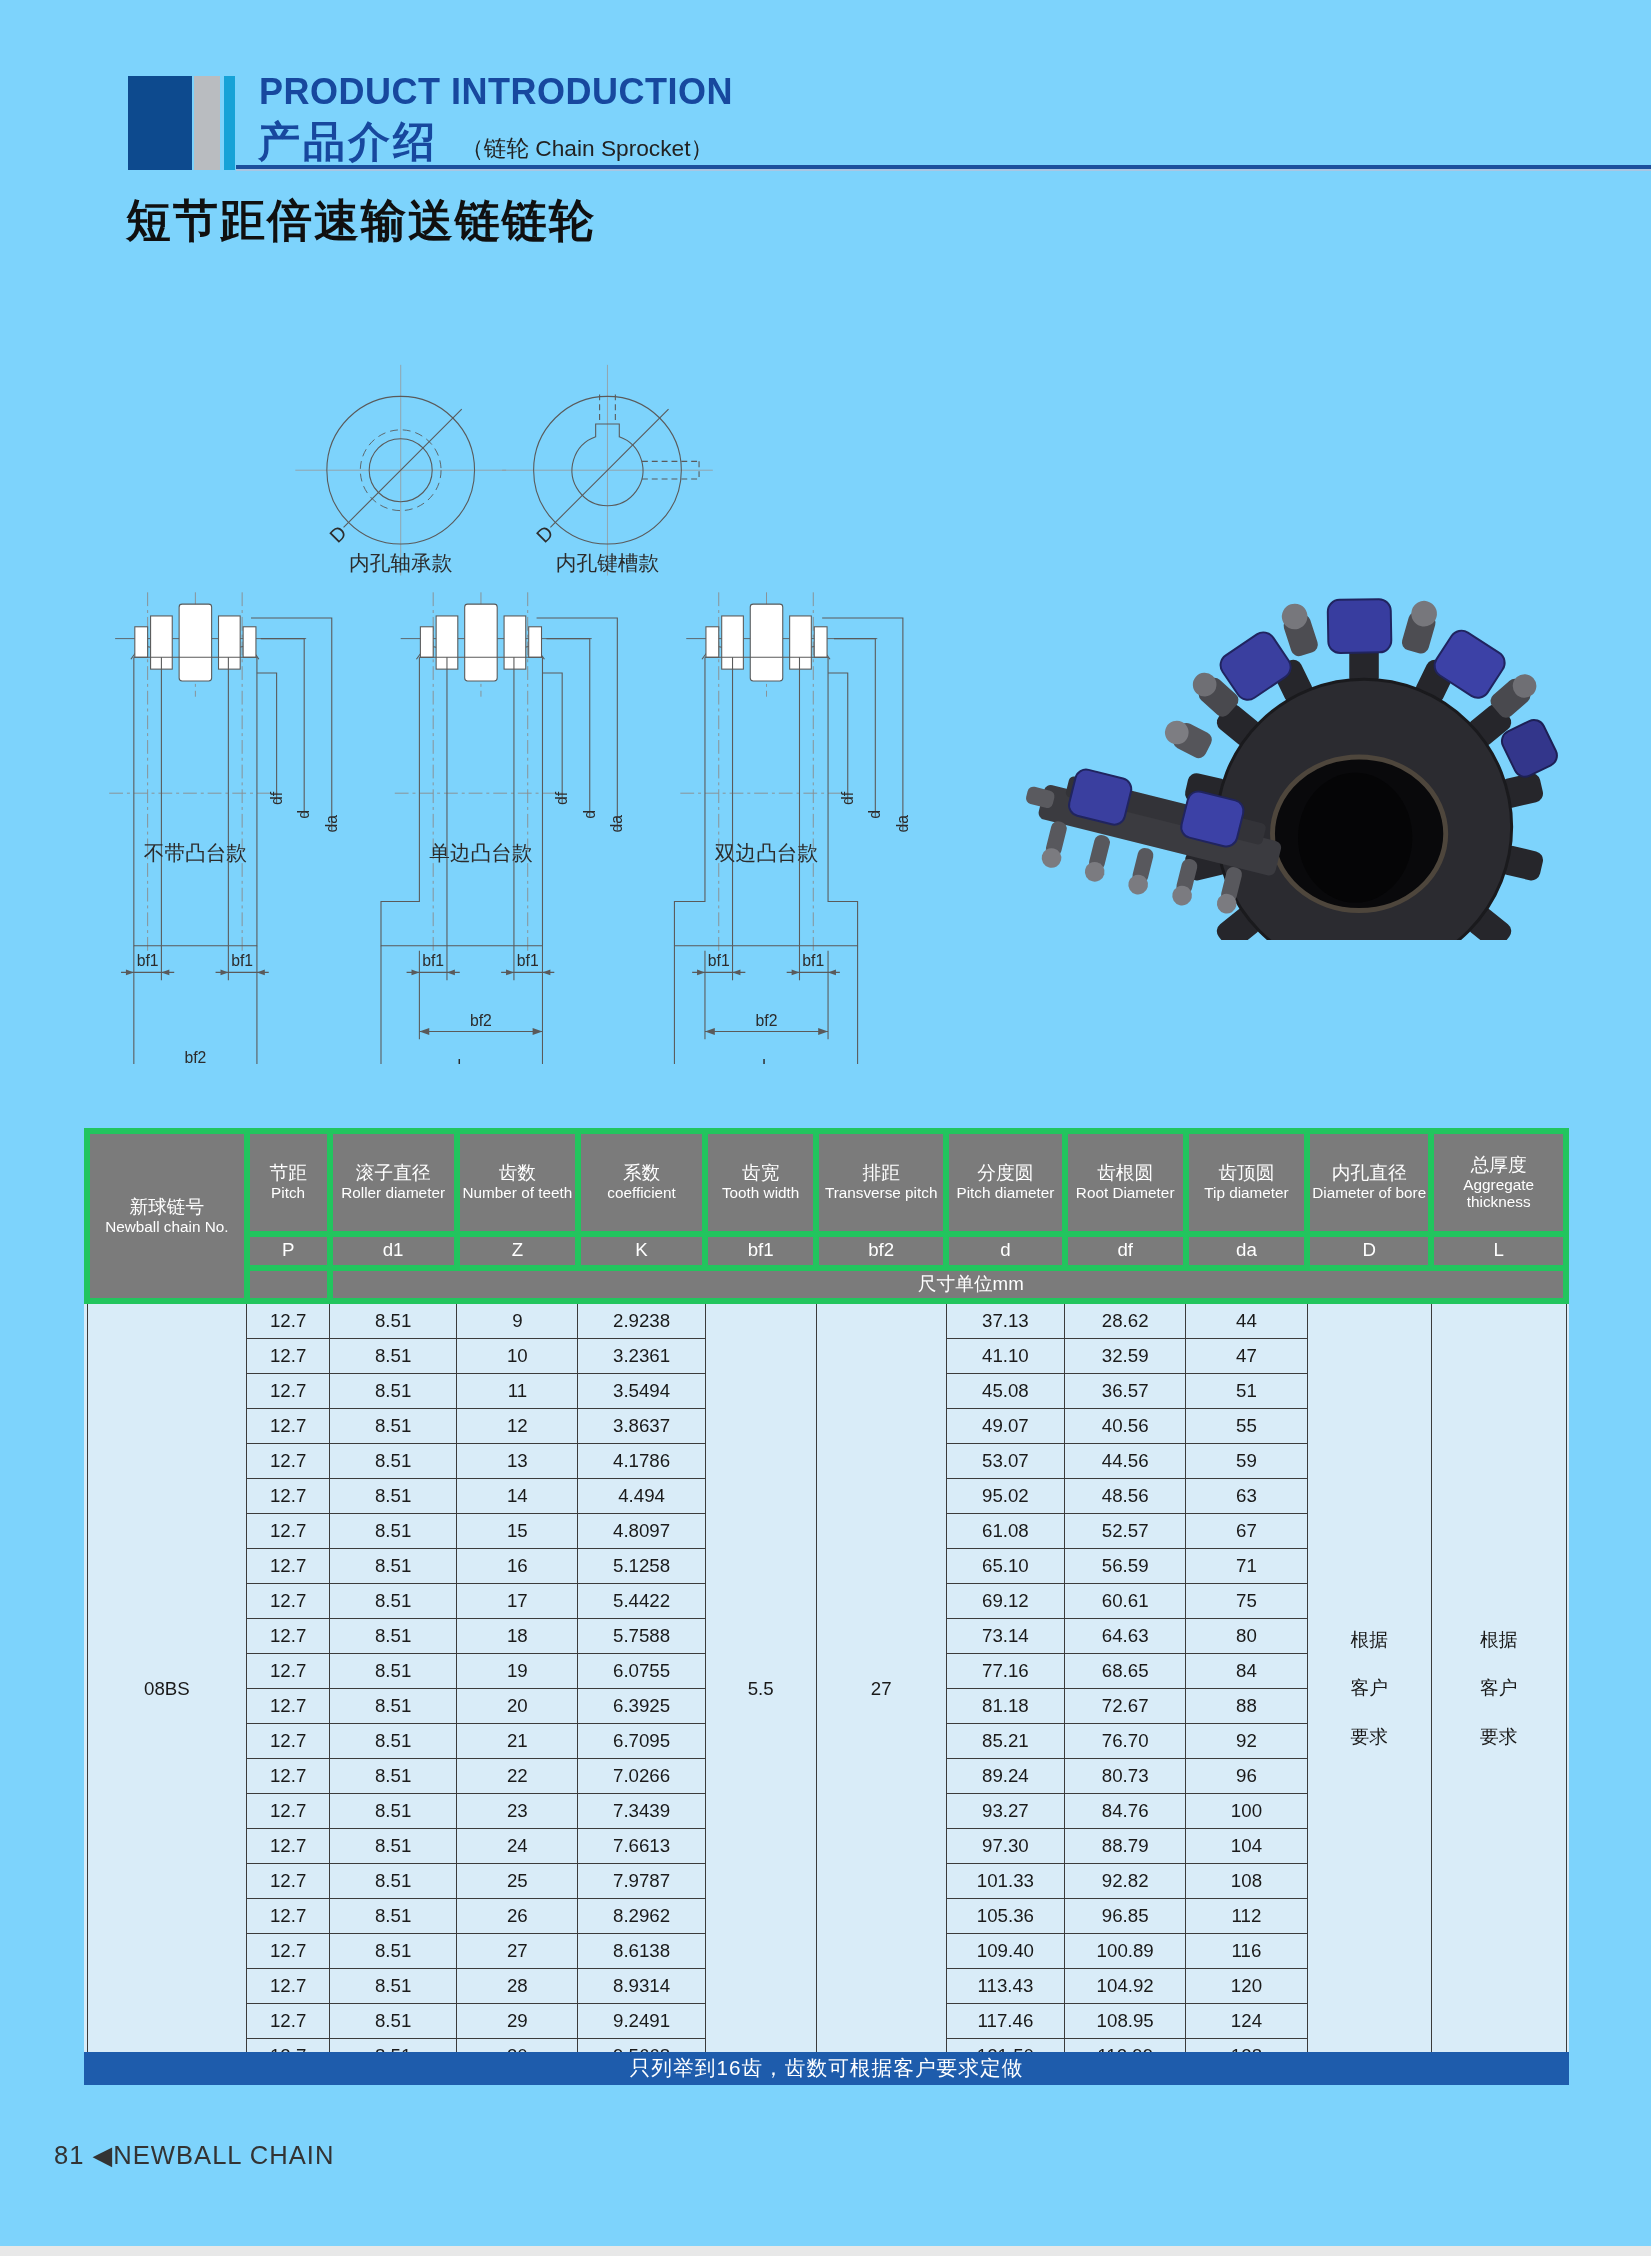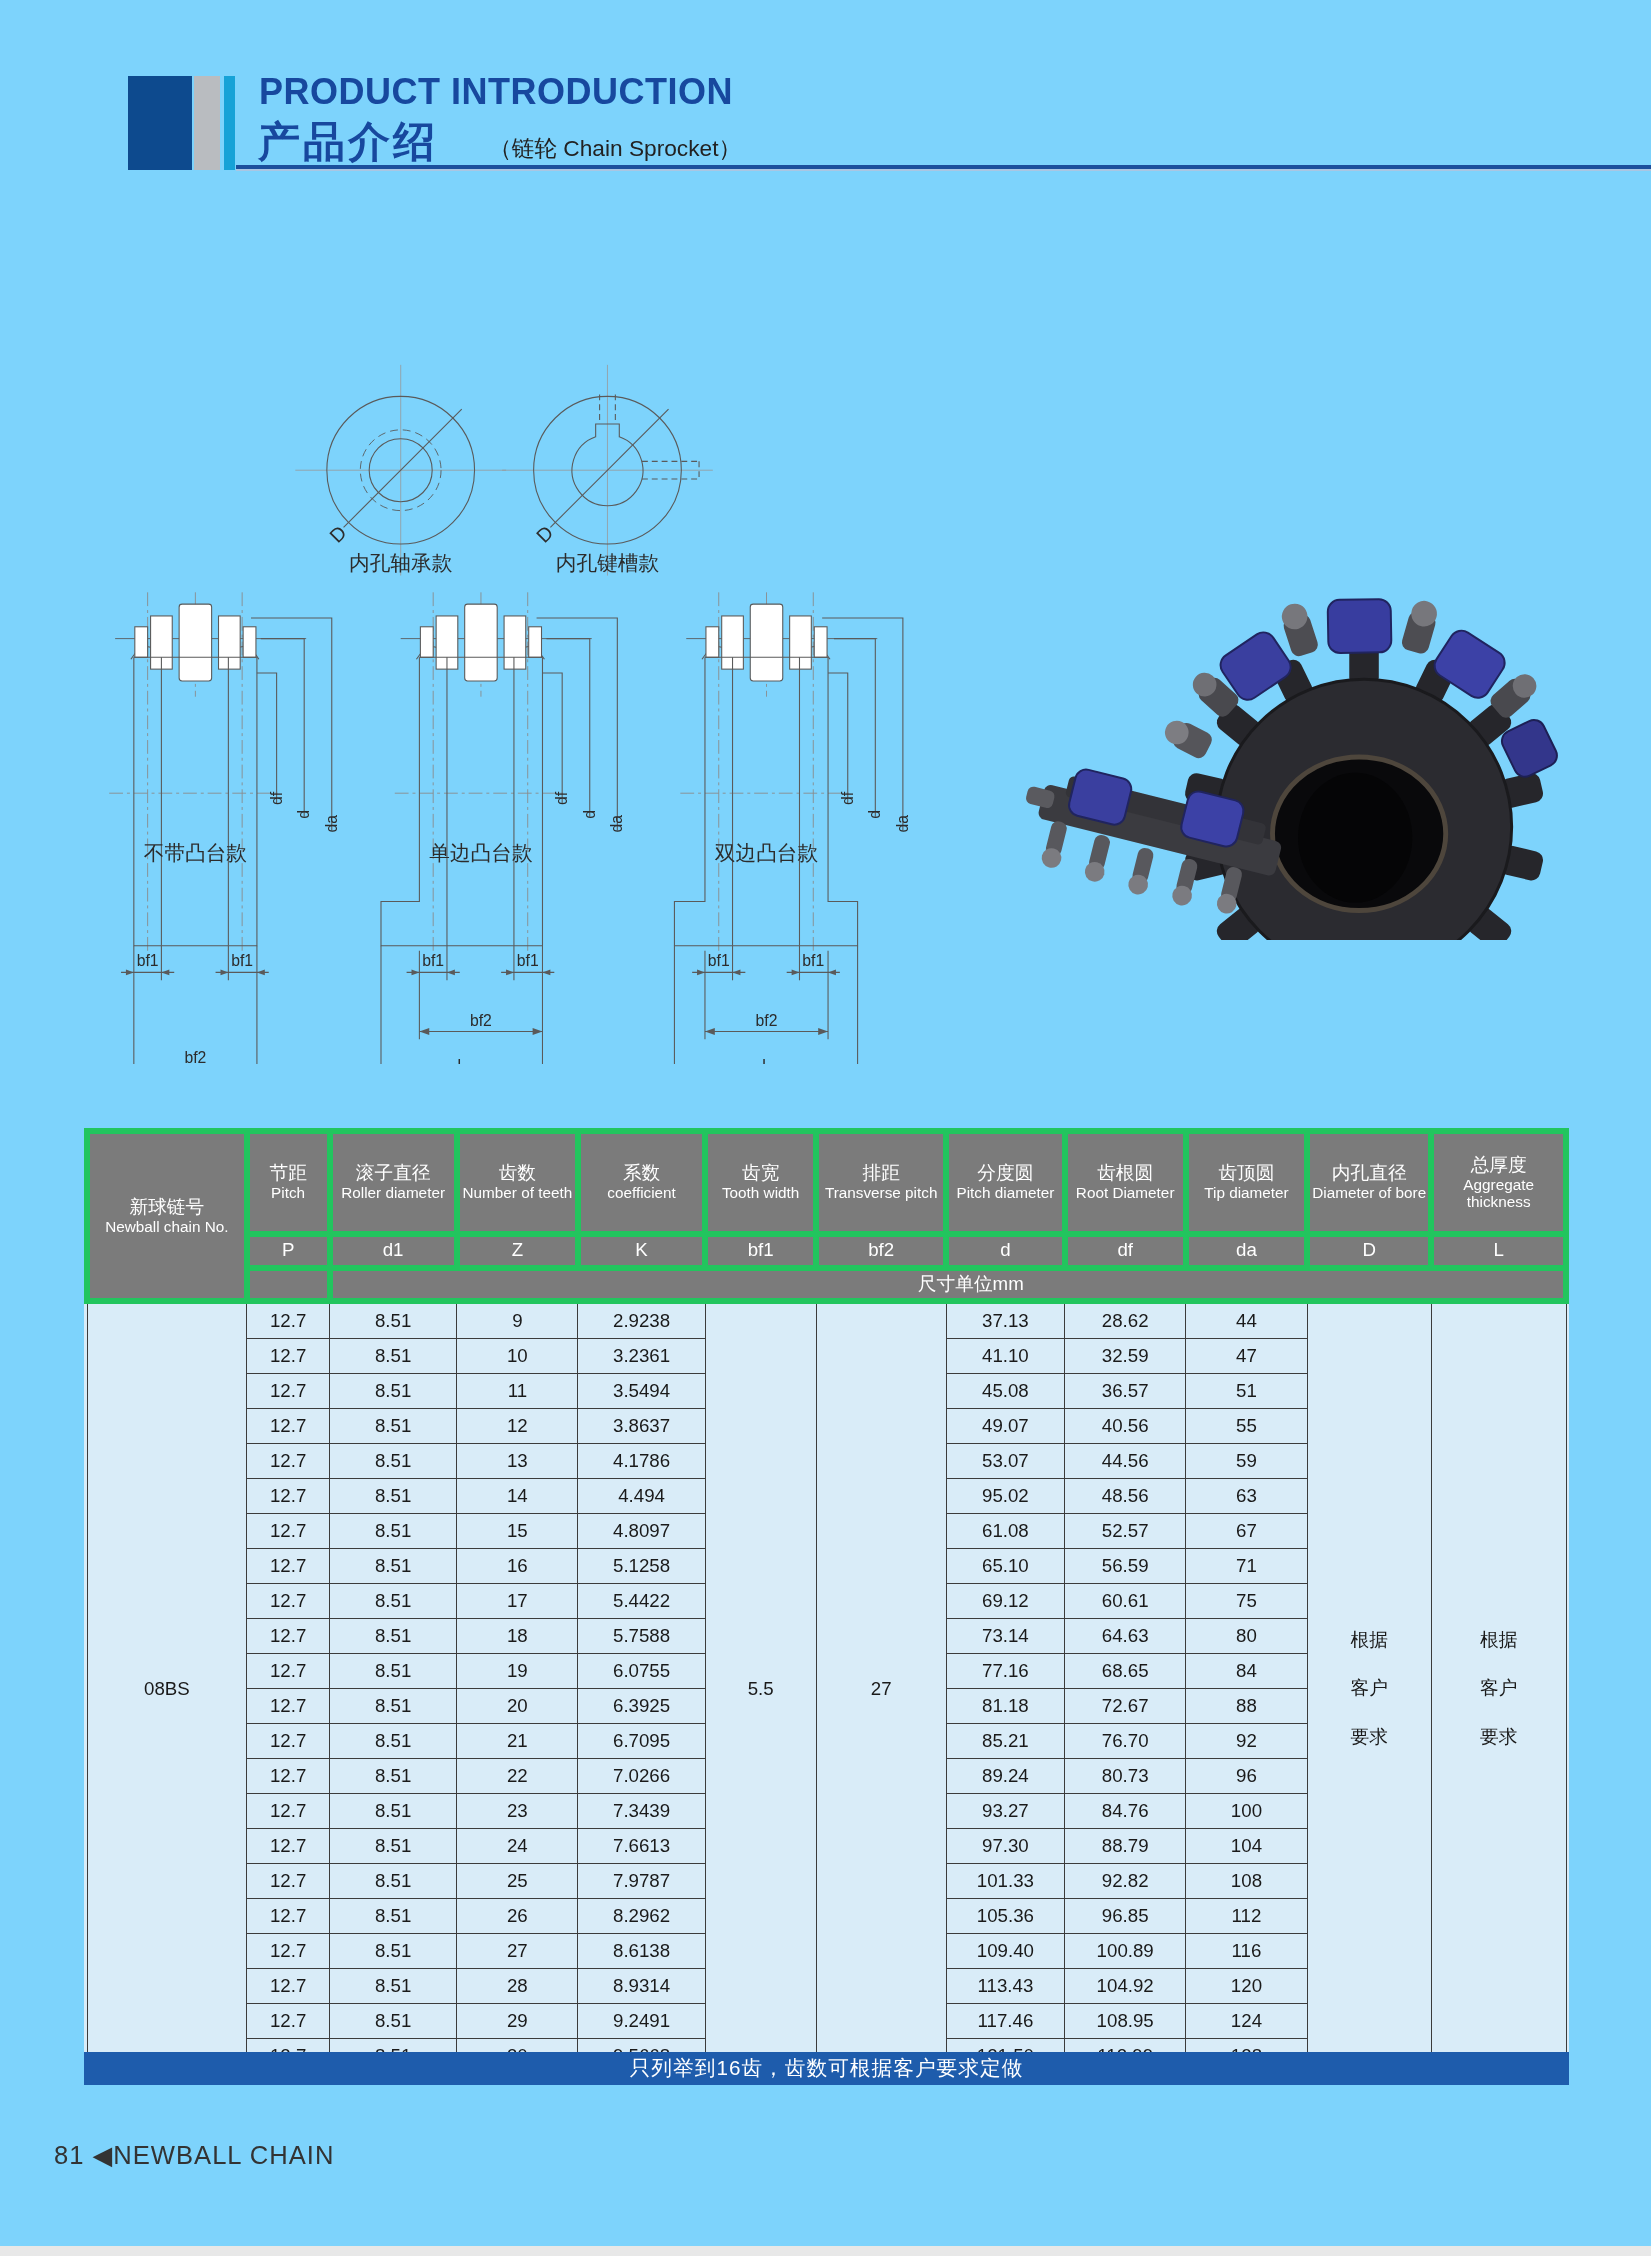--- a/index.html
+++ b/index.html
@@ -5,21 +5,21 @@
   html,body{margin:0;padding:0;background:#e8e8e8;}
   .page{position:relative;width:1652px;height:2246px;background:#7dd3fc;overflow:hidden;
         font-family:"Liberation Sans","DejaVu Sans",sans-serif;color:#1c1c1c;}
   .abs{position:absolute;}
   
   .logo-navy{left:128px;top:76px;width:64px;height:94px;background:#0d4a8e;}
   .logo-gray{left:194px;top:76px;width:25.6px;height:94px;background:#b9bcc0;}
   .logo-cyan{left:224px;top:76px;width:10.8px;height:94px;background:#16a2d7;}
   .hdr-en{left:259px;top:71px;font-size:36px;font-weight:bold;color:#17489e;letter-spacing:0.5px;}
   .hdr-zh{left:258px;top:114px;font-size:42px;font-weight:bold;color:#17489e;letter-spacing:3px;}
-  .hdr-sub{left:461px;top:133px;font-size:22.7px;color:#222;margin-left:28px;}
+  .hdr-sub{left:461px;top:133px;font-size:22.7px;color:#222;}
   .hdr-rule{left:236px;top:165px;width:1416px;height:3.9px;background:#1b4f9c;border-bottom:2px solid #aac6e2;}
   
   .title-zh{left:126px;top:191px;font-size:45px;font-weight:bold;color:#101010;letter-spacing:2px;}
   .title-en{left:136px;top:248px;font-size:32.5px;color:#161616;}
   
   .drawings{left:59px;top:355px;width:965px;height:709px;}
   .photo{left:1024px;top:566px;width:621px;height:374px;}
   svg text{font-family:"Liberation Sans","DejaVu Sans",sans-serif;fill:#2c2c2c;stroke:none;}
   .cap{font-size:21px;}
   .dim{font-size:16px;}
@@ -51,20 +51,21 @@
 <div class="page">
 
   <div class="abs logo-navy"></div>
   <div class="abs logo-gray"></div>
   <div class="abs logo-cyan"></div>
   <div class="abs hdr-en">PRODUCT INTRODUCTION</div>
   <div class="abs hdr-zh">产品介绍</div>
   <div class="abs hdr-sub">（链轮 Chain Sprocket）</div>
   <div class="abs hdr-rule"></div>
 
+  <div class="abs title-zh">短节距倍速输送链链轮</div>
 
   <svg class="abs drawings" viewBox="0 0 980 720" width="965" height="709">
     <g stroke="#5a5a5a" fill="none" stroke-width="1.1">
 
       <line x1="240" y1="117" x2="454" y2="117" stroke="#999" stroke-width="0.8"></line>
       <line x1="347" y1="10" x2="347" y2="224" stroke="#999" stroke-width="0.8"></line>
       <circle cx="347" cy="117" r="75"></circle>
       <circle cx="347" cy="117" r="32"></circle>
       <circle cx="347" cy="117" r="41" stroke-dasharray="8 5" stroke-width="0.9"></circle>
       <line x1="289" y1="175" x2="409" y2="55"></line>

